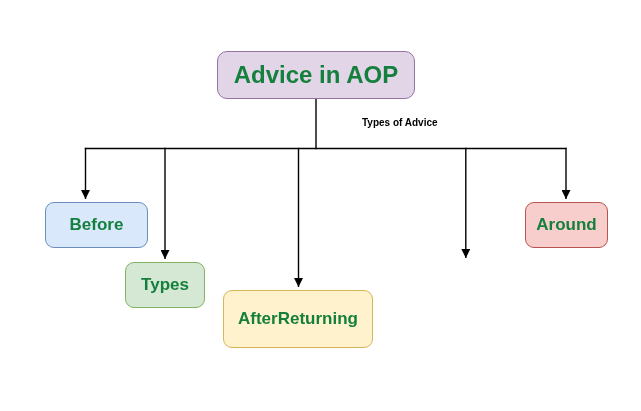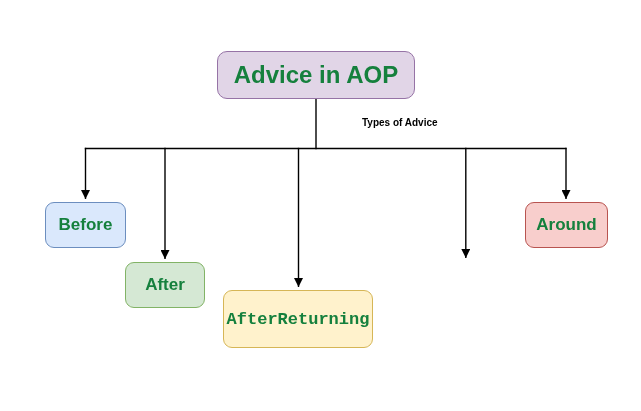--- a/index.html
+++ b/index.html
@@ -33,23 +33,23 @@
     justify-content: center;
     border: 1.5px solid #999999;
     border-radius: 9px;
     font-weight: bold;
     font-size: 17px;
     color: #15803d;
     text-align: center;
     white-space: nowrap;
   }
   .n0 { left: 217px; top: 51px;  width: 198px; height: 48px; font-size: 24px; border-radius: 10px; }
-  .n1 { left: 45px;  top: 202px; width: 81px;  height: 46px; }
+  .n1 { left: 45px;  top: 202px; width: 103px;  height: 46px; }
   .n2 { left: 125px; top: 262px; width: 80px;  height: 46px; }
-  .n3 { left: 223px; top: 290px; width: 150px; height: 58px; font-family: Liberation Mono, monospace; }
+  .n3 { left: 223px; top: 290px; width: 150px; height: 58px; }
   .n4 { left: 394px; top: 261px; width: 143px; height: 49px; }
   .n5 { left: 525px; top: 202px; width: 83px;  height: 46px; text-align: right; }
   .edge-label {
     position: absolute;
     left: 322px;
     top: 117px;
     font-size: 10px;
     font-weight: bold;
     white-space: nowrap;
     margin-left: 40px;
@@ -74,20 +74,20 @@
     <line x1="465.8" y1="147.8" x2="465.8" y2="258" marker-end="url(#arrow)" style="stroke: rgb(0, 0, 0);"></line>
     <line x1="566" y1="147.8" x2="566" y2="199" marker-end="url(#arrow)" style="stroke: rgb(0, 0, 0);"></line>
   </svg>
 
   <div class="edge-label">Types of Advice</div>
 
   <div class="node n0" style="background: rgb(225, 213, 231); border-color: rgb(150, 115, 166);">Advice in AOP</div>
 
   <div class="node n1" style="background: rgb(218, 232, 252); border-color: rgb(108, 142, 191);">Before</div>
 
-  <div class="node n2" style="background: rgb(213, 232, 212); border-color: rgb(130, 179, 102);">After</div>
+  <div class="node n2" style="background: rgb(213, 232, 212); border-color: rgb(130, 179, 102);">Types</div>
 
   <div class="node n3" style="background: rgb(255, 242, 204); border-color: rgb(214, 182, 86);">AfterReturning</div>
 
 
   <div class="node n5" style="background: rgb(248, 206, 204); border-color: rgb(184, 84, 80);">Around</div>
 
 </div>
 
 </body></html>

